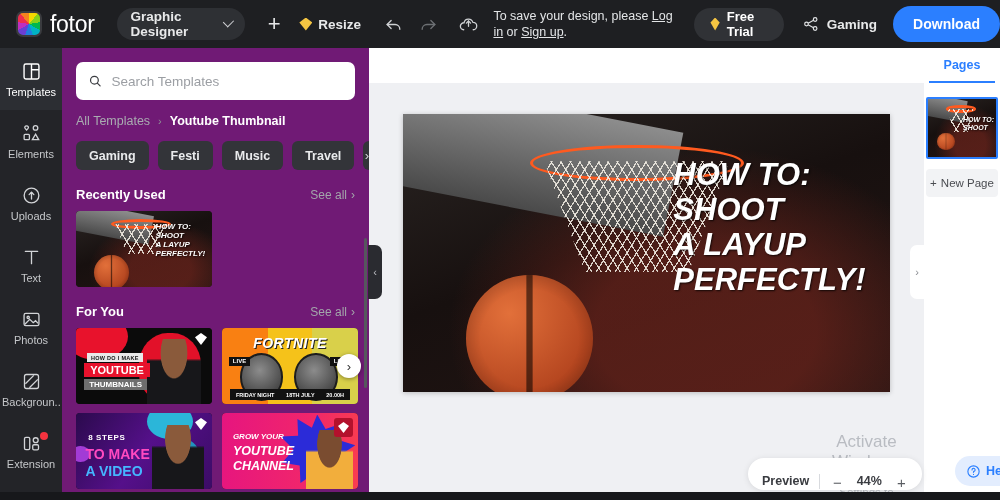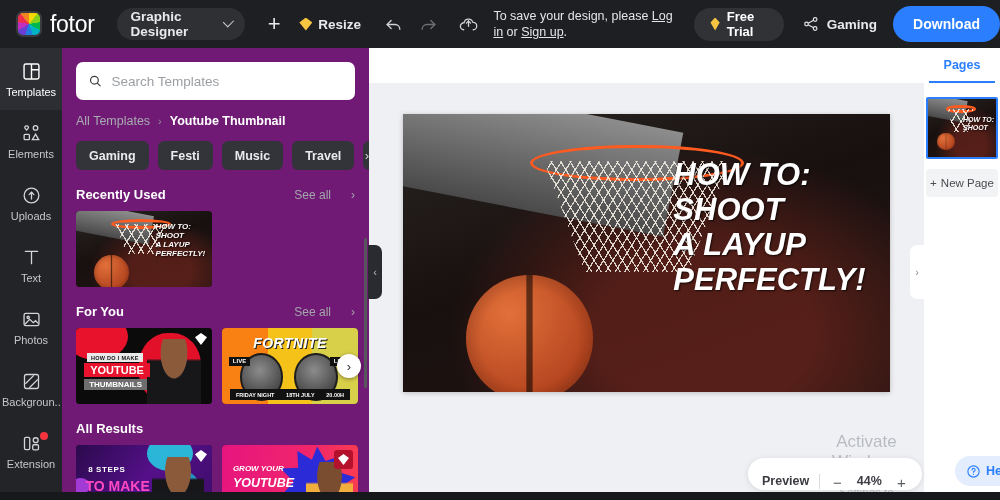--- a/index.html
+++ b/index.html
@@ -102,21 +102,21 @@
   .chip {
     height: 29px; padding: 0 13px; border-radius: 6px; background: #333439;
     color: #e9eaec; font-size: 12.5px; font-weight: 700; display: flex; align-items: center;
     white-space: nowrap; cursor: pointer; flex: none;
   }
   .chips-next { position: absolute; right: 0; top: 7px; color: #d4d6d9; font-size: 13px;
                 background: #333439; padding-left:2px; cursor: pointer; }
 
   .sec-head { margin: 17px 14px 0 14px; display: flex; align-items: center; justify-content: space-between; }
   .sec-title { color: #fff; font-size: 13px; font-weight: 700; }
-  .see-all { color: #a3a6ab; font-size: 12px; display: flex; align-items: center; gap: 20px; cursor: pointer; }
+  .see-all { color: #a3a6ab; font-size: 12px; display: flex; align-items: center; gap: 4px; cursor: pointer; }
 
   .thumb-row { margin: 9px 0 0 14px; display: flex; gap: 10px; position: relative; width: 293px; }
   .thumb { width: 136px; height: 76px; border-radius: 4px; overflow: hidden; position: relative;
            cursor: pointer; flex: none; background: #111; }
   .carousel-next {
     position: absolute; right: 8px; top: 50%; transform: translateY(-50%);
     width: 24px; height: 24px; border-radius: 50%; background: #fff; color: #333;
     display: flex; align-items: center; justify-content: center; font-size: 13px;
     cursor: pointer; z-index: 5; box-shadow: 0 1px 4px rgba(0,0,0,.4);
   }
@@ -486,23 +486,20 @@
           <div class="foot">
             <span>FRIDAY NIGHT</span>
             <span>18TH JULY</span>
             <span>20.00H</span>
           </div>
         </div>
       </div>
       <div class="carousel-next">›</div>
     </div>
 
-    <div class="sec-head">
-      <span class="sec-title">All Results</span>
-    </div>
     <div class="thumb-row">
       <div class="thumb">
         <div class="t-vid">
           <div class="c-a"></div>
             <div class="c-b"></div>
             <div class="c-c"></div>
             <div class="face"></div>
           <div class="s1">8 STEPS</div>
           <div class="s2">TO MAKE</div>
           <div class="s3">A VIDEO</div>

